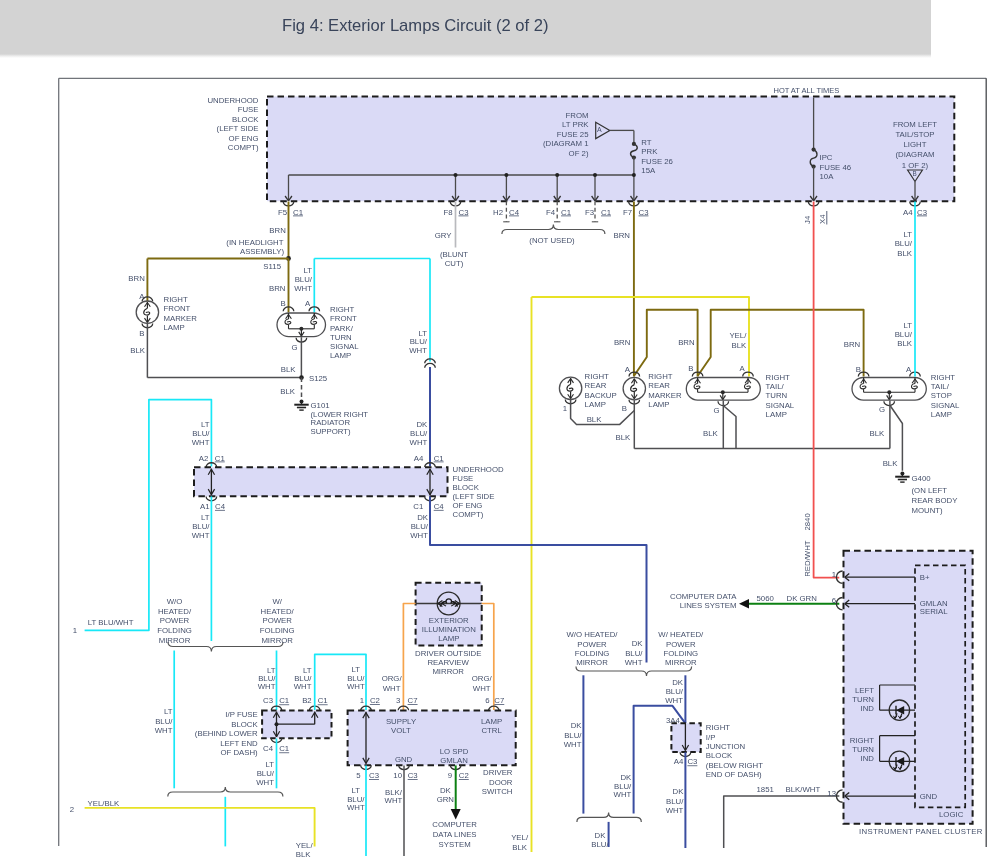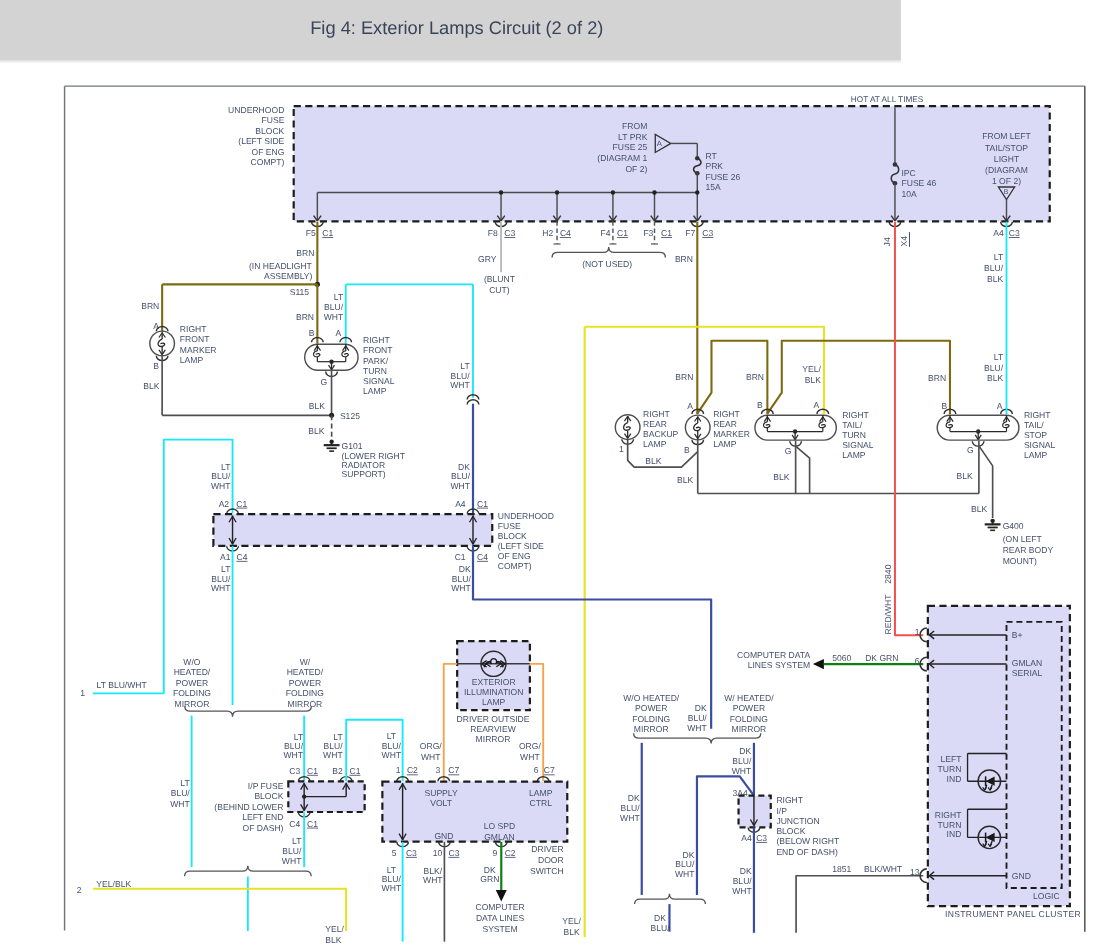--- a/index.html
+++ b/index.html
@@ -1,14 +1,14 @@
 <!DOCTYPE html>
 <html><head><meta charset="utf-8"><style>
 html,body{margin:0;padding:0;background:#fff;width:1008px;height:860px;overflow:hidden}
-.hdr{position:absolute;left:0;top:0;width:819px;height:58px;background:linear-gradient(#d3d3d3 0px,#d3d3d3 54px,#ededed 56px,#ffffff 58px)}
+.hdr{position:absolute;left:0;top:0;width:931px;height:58px;background:linear-gradient(#d3d3d3 0px,#d3d3d3 54px,#ededed 56px,#ffffff 58px)}
 .hdr span{position:absolute;left:282px;top:16px;font:16.6px "Liberation Sans",sans-serif;color:#39445a}
 svg{position:absolute;left:0;top:0;font-family:"Liberation Sans",sans-serif}
 </style></head><body>
 <div class="hdr">
     <span>Fig 4: Exterior Lamps Circuit (2 of 2)</span>
   </div>
 <svg width="1008" height="860" viewBox="0 0 1008 860">
 <line x1="58.7" y1="78.3" x2="986.2" y2="78.3" stroke="#71747a" stroke-width="1.3" stroke-linecap="butt"></line>
 <line x1="58.7" y1="78.3" x2="58.7" y2="845.9" stroke="#71747a" stroke-width="1.3" stroke-linecap="butt"></line>
 <line x1="986.2" y1="78.3" x2="986.2" y2="847.0" stroke="#46484c" stroke-width="1.3" stroke-linecap="butt"></line>

